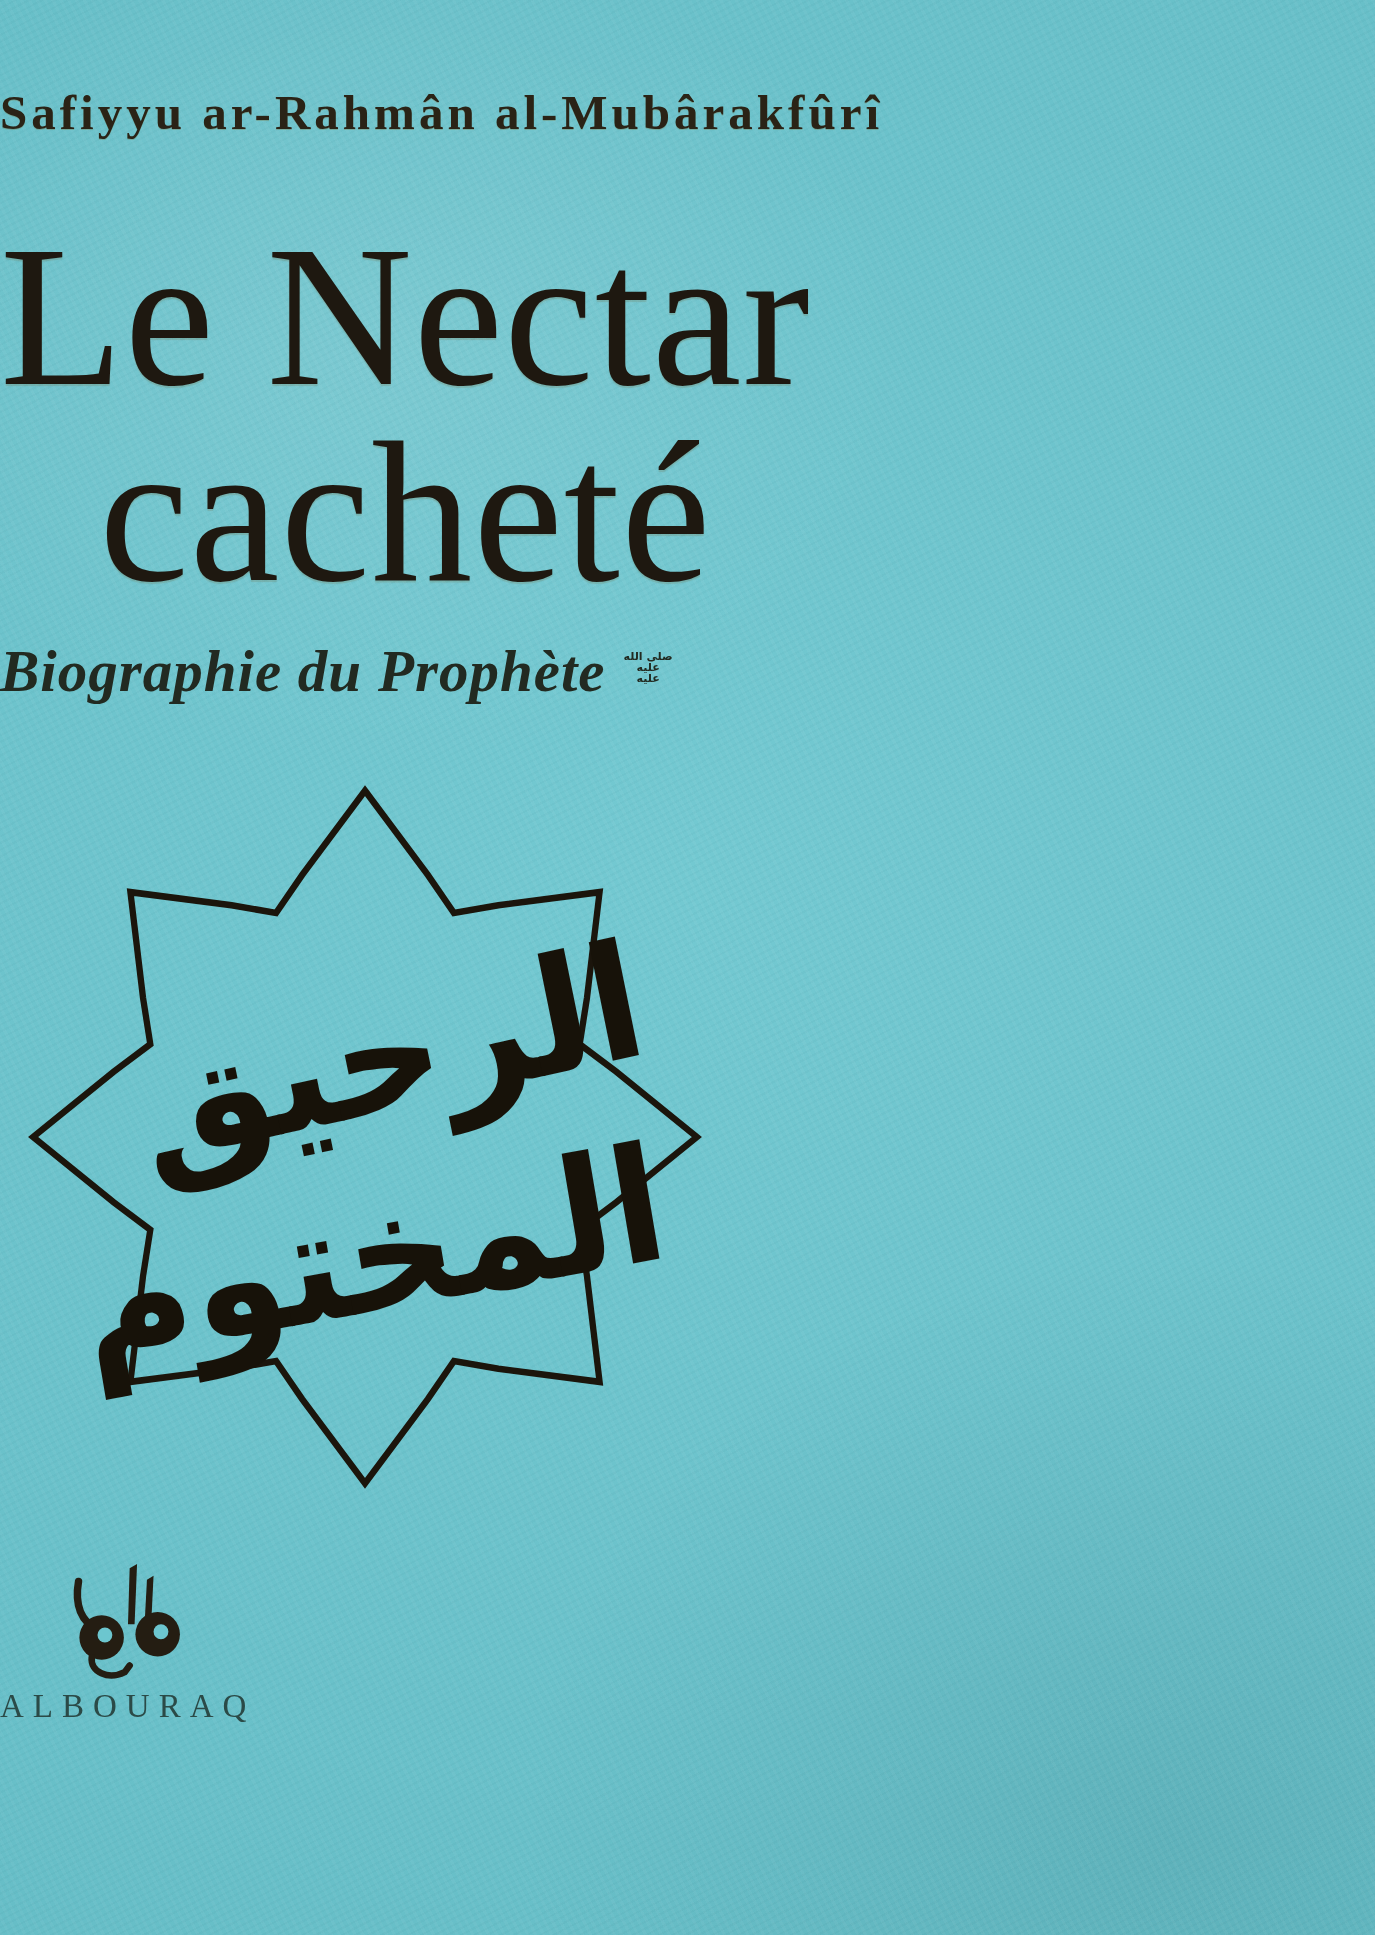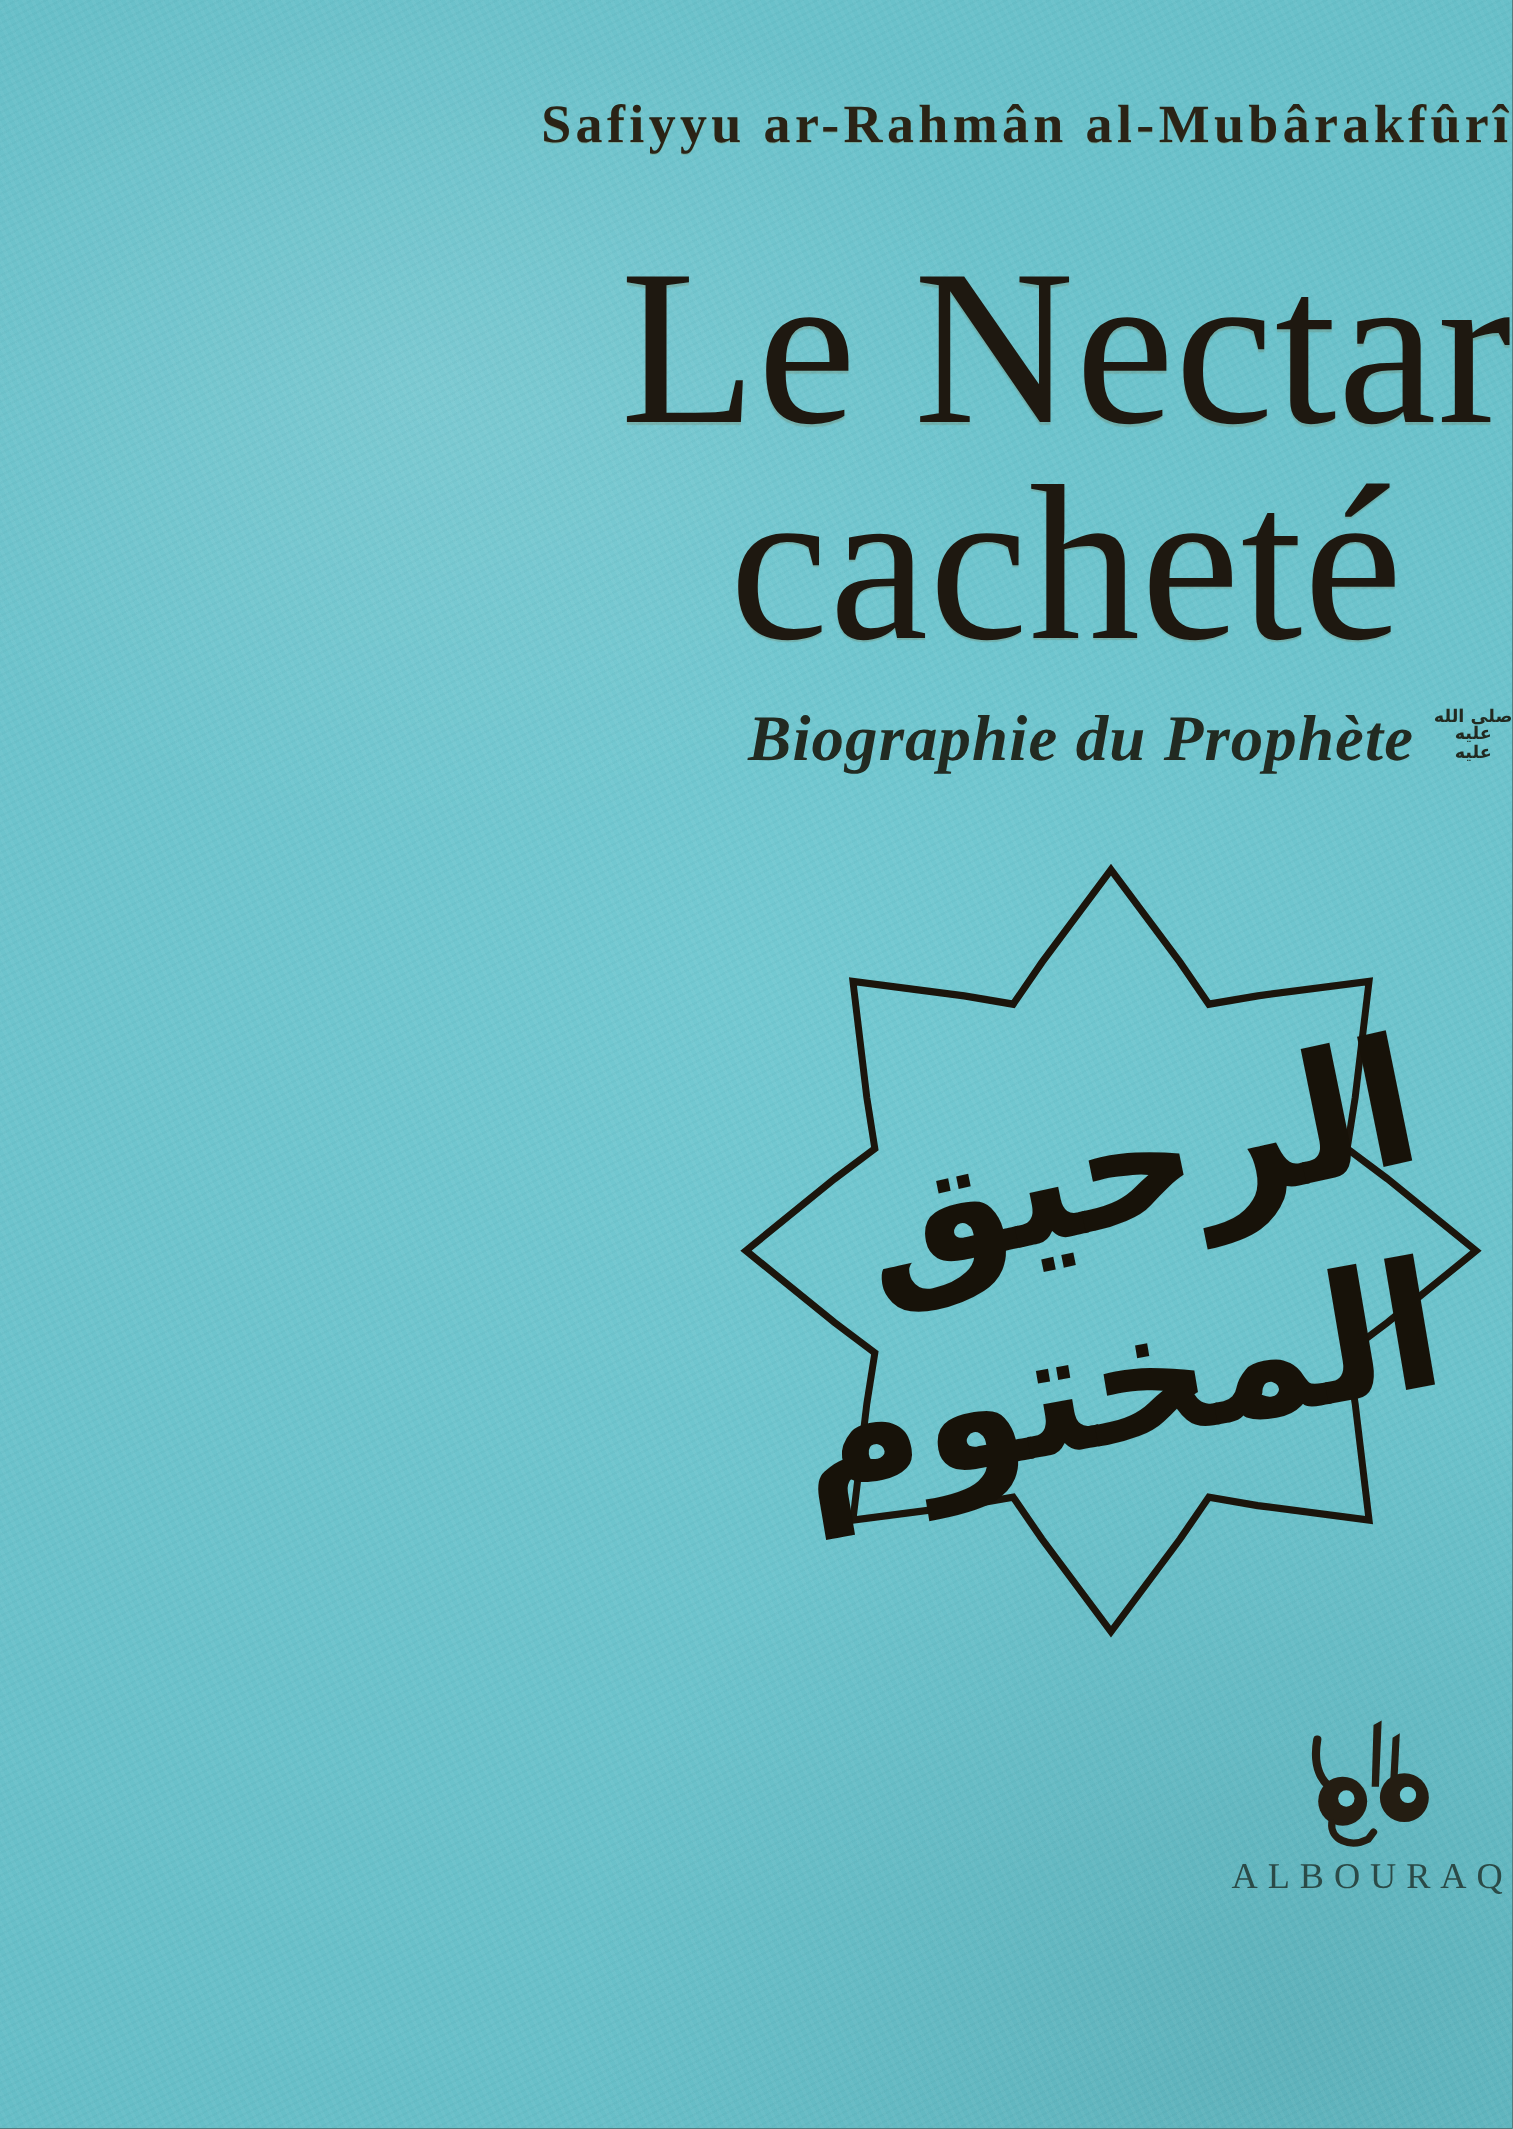--- a/index.html
+++ b/index.html
@@ -17,21 +17,21 @@
     text-align:center;
   }
   
   .grain{
     position:absolute;inset:0;pointer-events:none;
     background:
       repeating-linear-gradient(63deg, rgba(255,255,255,0.035) 0 3px, rgba(0,0,0,0) 3px 7px),
       repeating-linear-gradient(-27deg, rgba(10,70,80,0.03) 0 2px, rgba(0,0,0,0) 2px 6px);
     mix-blend-mode:normal;
   }
-  .stack{position:relative;z-index:2;display:flex;flex-direction:column;align-items:flex-end;height:100%;margin-left:12px;}
+  .stack{position:relative;z-index:2;display:flex;flex-direction:column;align-items:flex-start;height:100%;}
   .author{
     margin-top:84px;
     font-size:49px;font-weight:700;letter-spacing:4px;
     color:#2a2316;
     text-shadow:0 1px 0 rgba(120,90,20,0.25);
     white-space:nowrap;
   }
   .title{
     margin-top:78px;
     font-size:202px;font-weight:400;line-height:0.97;letter-spacing:1px;
@@ -43,21 +43,21 @@
     display:flex;align-items:center;justify-content:center;gap:18px;
     color:#222a21;
   }
   .subtitle{
     font-size:59px;font-style:italic;font-weight:700;letter-spacing:1px;
     white-space:nowrap;
   }
   .honorific{
     display:inline-flex;flex-direction:column;align-items:center;justify-content:center;
     font-family:"DejaVu Sans", sans-serif;
-    font-size:16px;line-height:1.02;font-weight:700;
+    font-size:11px;line-height:1.02;font-weight:700;
     color:#222a21;direction:rtl;
     transform:translateY(-4px);
   }
   .medallion{
     margin-top:50px;
     width:730px;height:762px;position:relative;
   }
   .medallion svg{display:block;width:100%;height:100%;}
   .translator{
     margin-top:84px;

